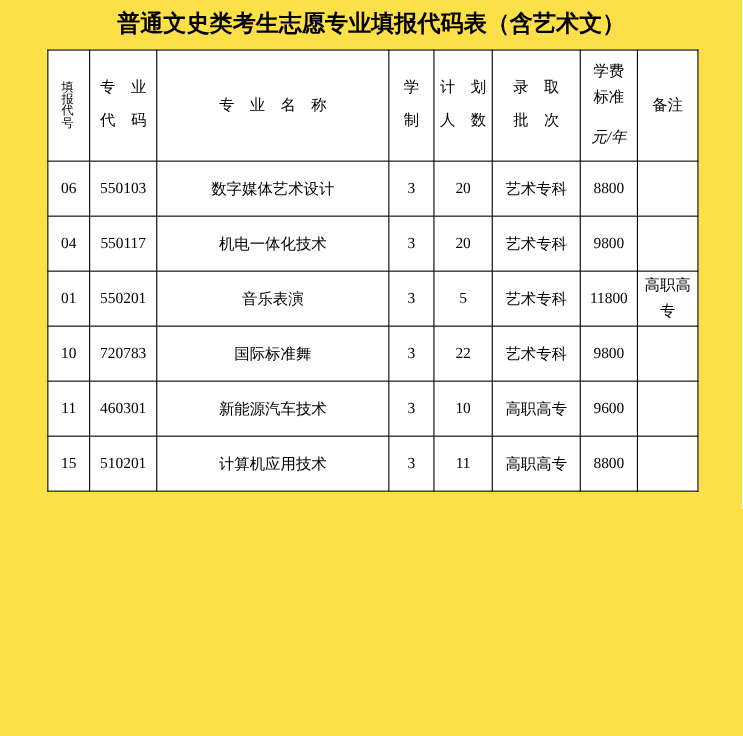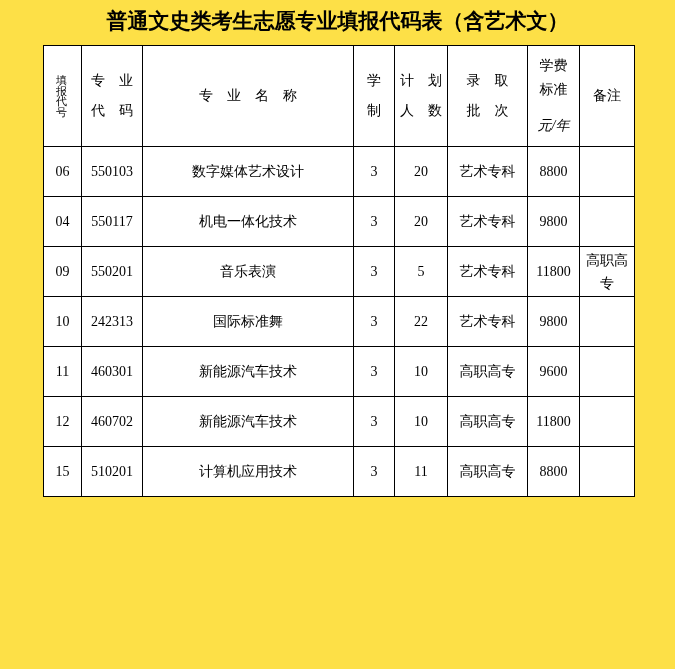--- a/index.html
+++ b/index.html
@@ -149,60 +149,50 @@
     <td>04</td>
     <td>550117</td>
     <td class="name-cell">机电一体化技术</td>
     <td>3</td>
     <td>20</td>
     <td>艺术专科</td>
     <td>9800</td>
     <td class="remark-cell"></td>
   </tr>
         <tr>
-    <td>09</td>
+    <td>01</td>
     <td>550201</td>
     <td class="name-cell">音乐表演</td>
     <td>3</td>
     <td>5</td>
     <td>艺术专科</td>
     <td>11800</td>
     <td class="remark-cell">高职高专</td>
   </tr>
         <tr>
     <td>10</td>
-    <td>242313</td>
+    <td>720783</td>
     <td class="name-cell">国际标准舞</td>
     <td>3</td>
     <td>22</td>
     <td>艺术专科</td>
     <td>9800</td>
     <td class="remark-cell"></td>
   </tr>
         <tr>
     <td>11</td>
     <td>460301</td>
     <td class="name-cell">新能源汽车技术</td>
     <td>3</td>
     <td>10</td>
     <td>高职高专</td>
     <td>9600</td>
     <td class="remark-cell"></td>
   </tr>
         <tr>
-    <td>12</td>
-    <td>460702</td>
-    <td class="name-cell">新能源汽车技术</td>
-    <td>3</td>
-    <td>10</td>
-    <td>高职高专</td>
-    <td>11800</td>
-    <td class="remark-cell"></td>
-  </tr>
-        <tr>
     <td>15</td>
     <td>510201</td>
     <td class="name-cell">计算机应用技术</td>
     <td>3</td>
     <td>11</td>
     <td>高职高专</td>
     <td>8800</td>
     <td class="remark-cell"></td>
   </tr>
       </tbody>

